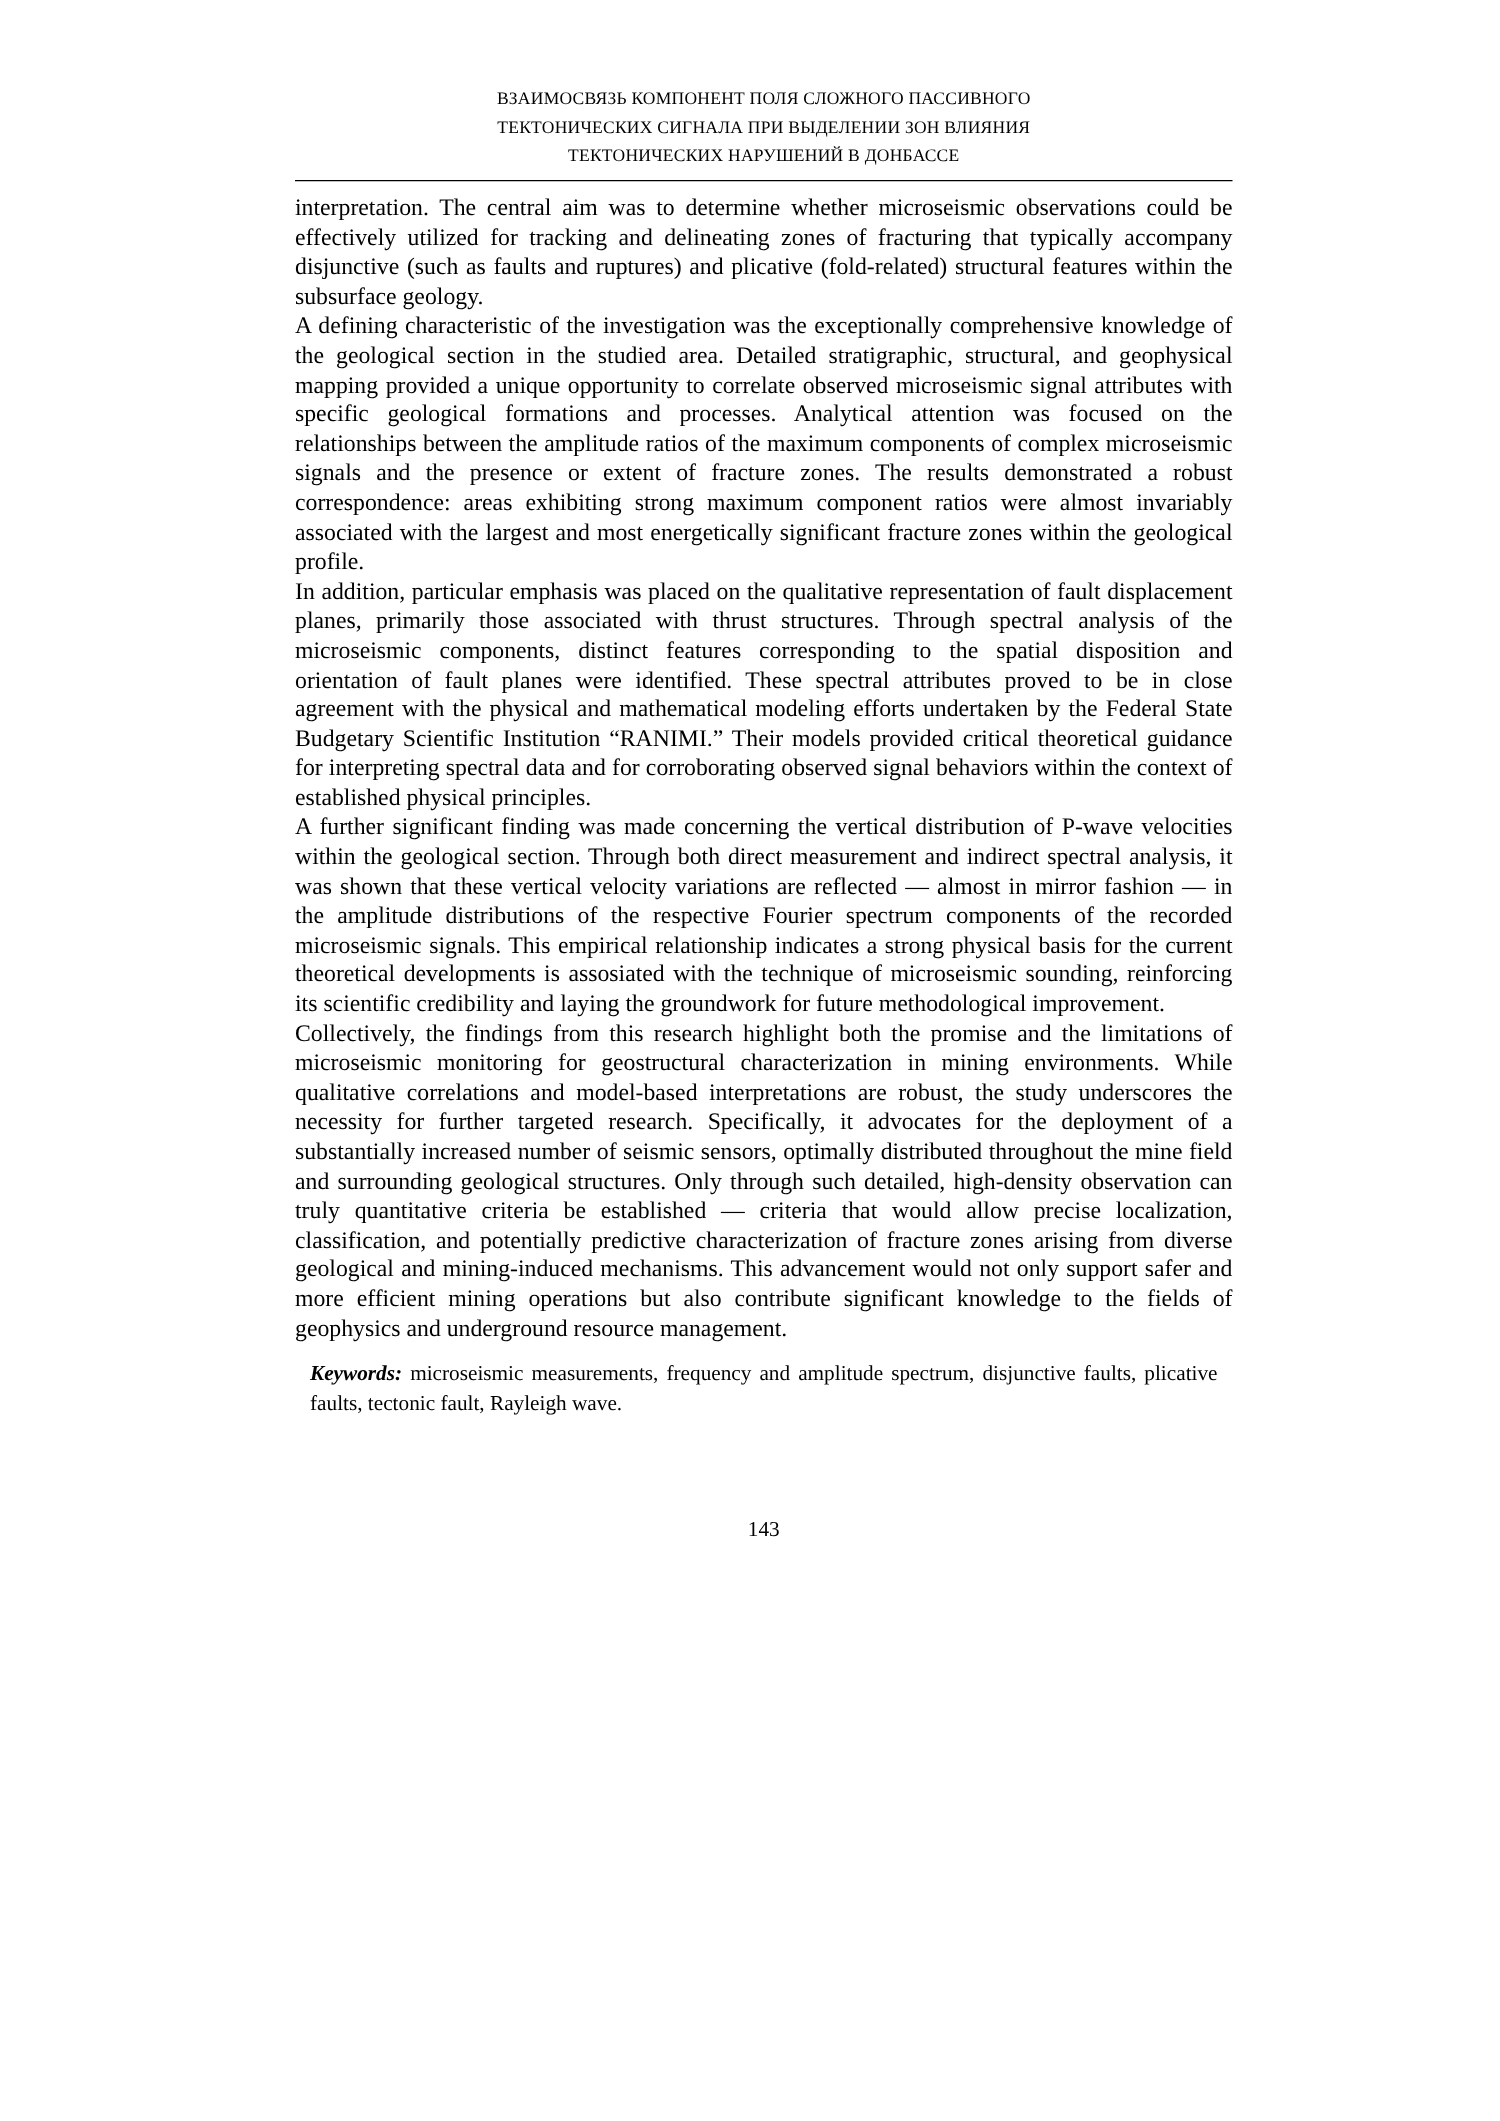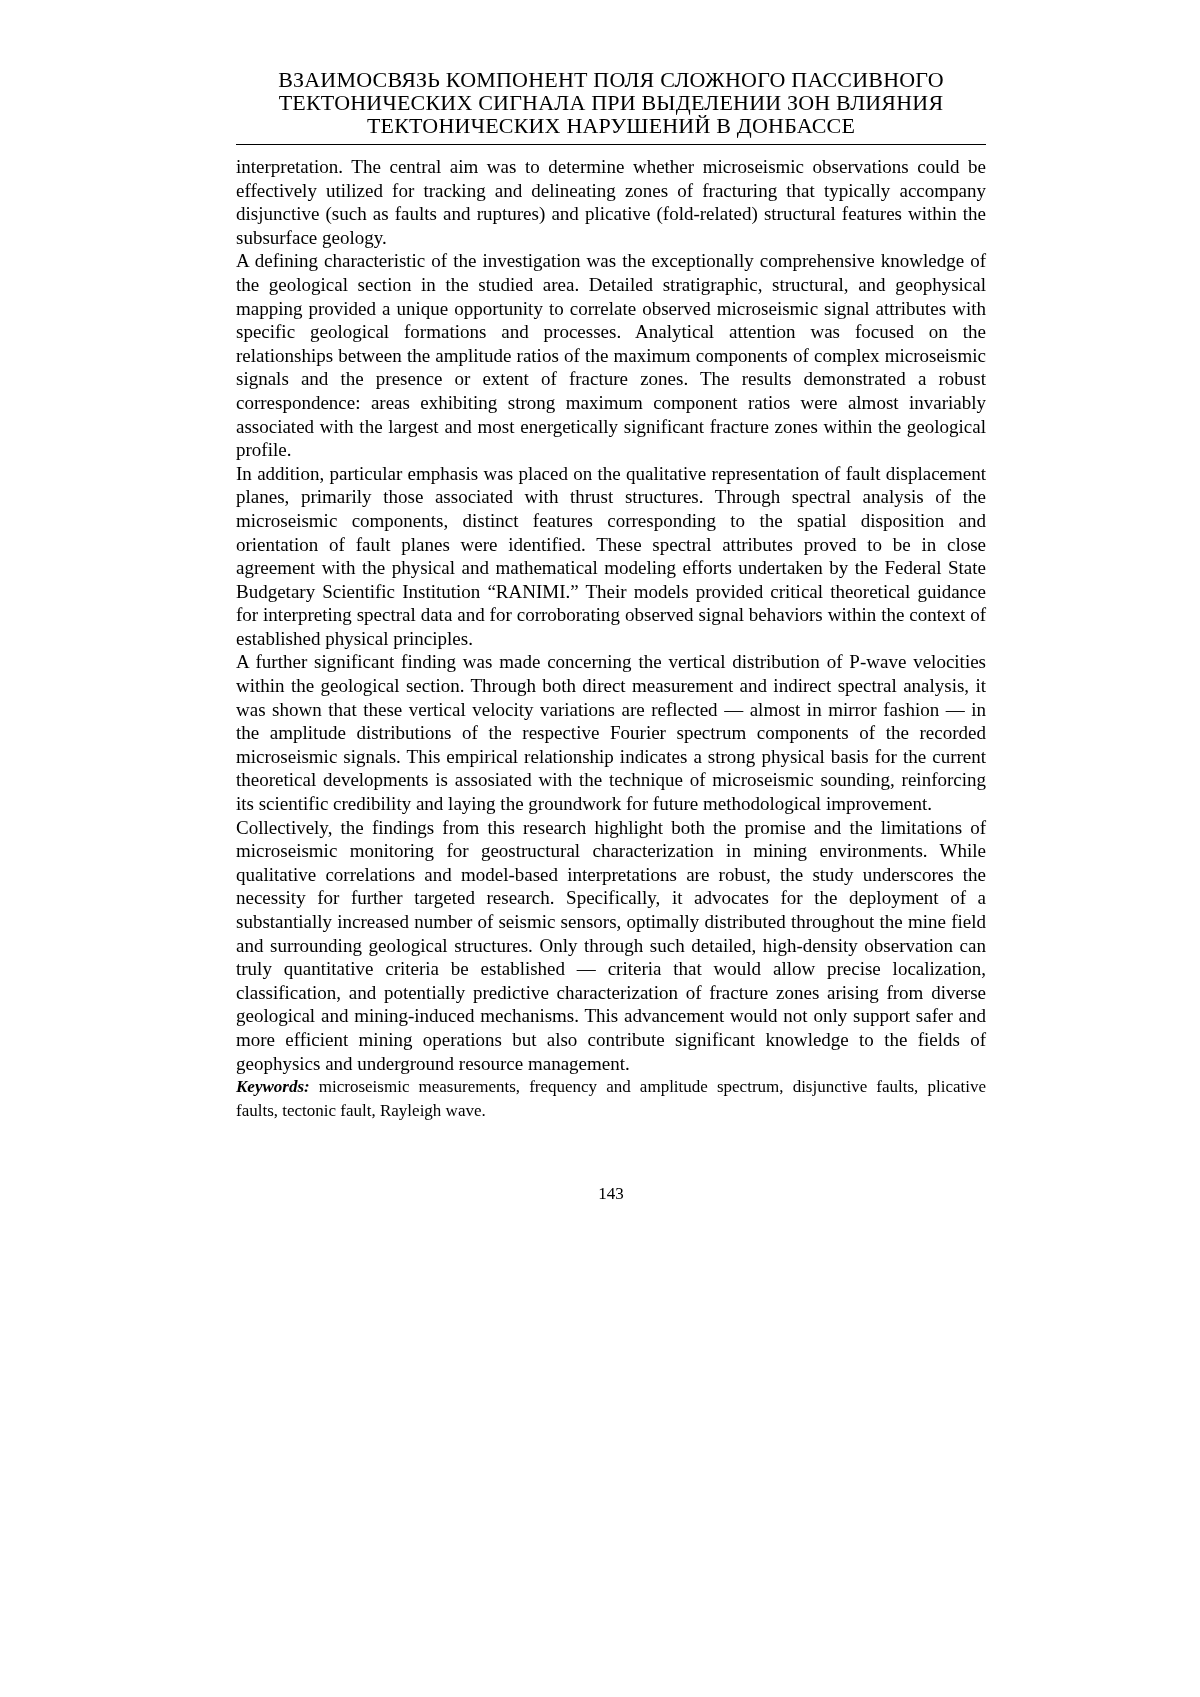--- a/index.html
+++ b/index.html
@@ -17,21 +17,21 @@
     overflow: hidden;
   }
   .content {
     position: absolute;
     left: 236px;
     top: 68px;
     width: 750px;
   }
   .doc-title {
     text-align: center;
-    font-size: 22px;
+    font-size: 14px;
     line-height: 23px;
     letter-spacing: 0.2px;
     font-weight: normal;
   }
   .title-line {
     white-space: nowrap;
   }
   .header-rule {
     border: none;
     border-bottom: 1.5px solid #000000;
@@ -39,33 +39,33 @@
     height: 0;
   }
   .body-par {
     margin: 0;
     font-size: 19px;
     line-height: 23.6px;
     text-align: justify;
     text-justify: inter-word;
   }
   .keywords-par {
-    margin: 0;
+    margin: 12px;
     font-size: 17px;
     line-height: 23.6px;
     text-align: justify;
   }
   .keywords-label {
     font-weight: bold;
     font-style: italic;
   }
   .page-number {
     text-align: center;
     font-size: 17px;
-    margin-top: 62px;
+    margin-top: 80px;
   }
 </style>
 </head>
 <body>
 
 <div class="page">
   <div class="content">
 
     <div class="doc-title">
       <div class="title-line">ВЗАИМОСВЯЗЬ КОМПОНЕНТ ПОЛЯ СЛОЖНОГО ПАССИВНОГО</div>

